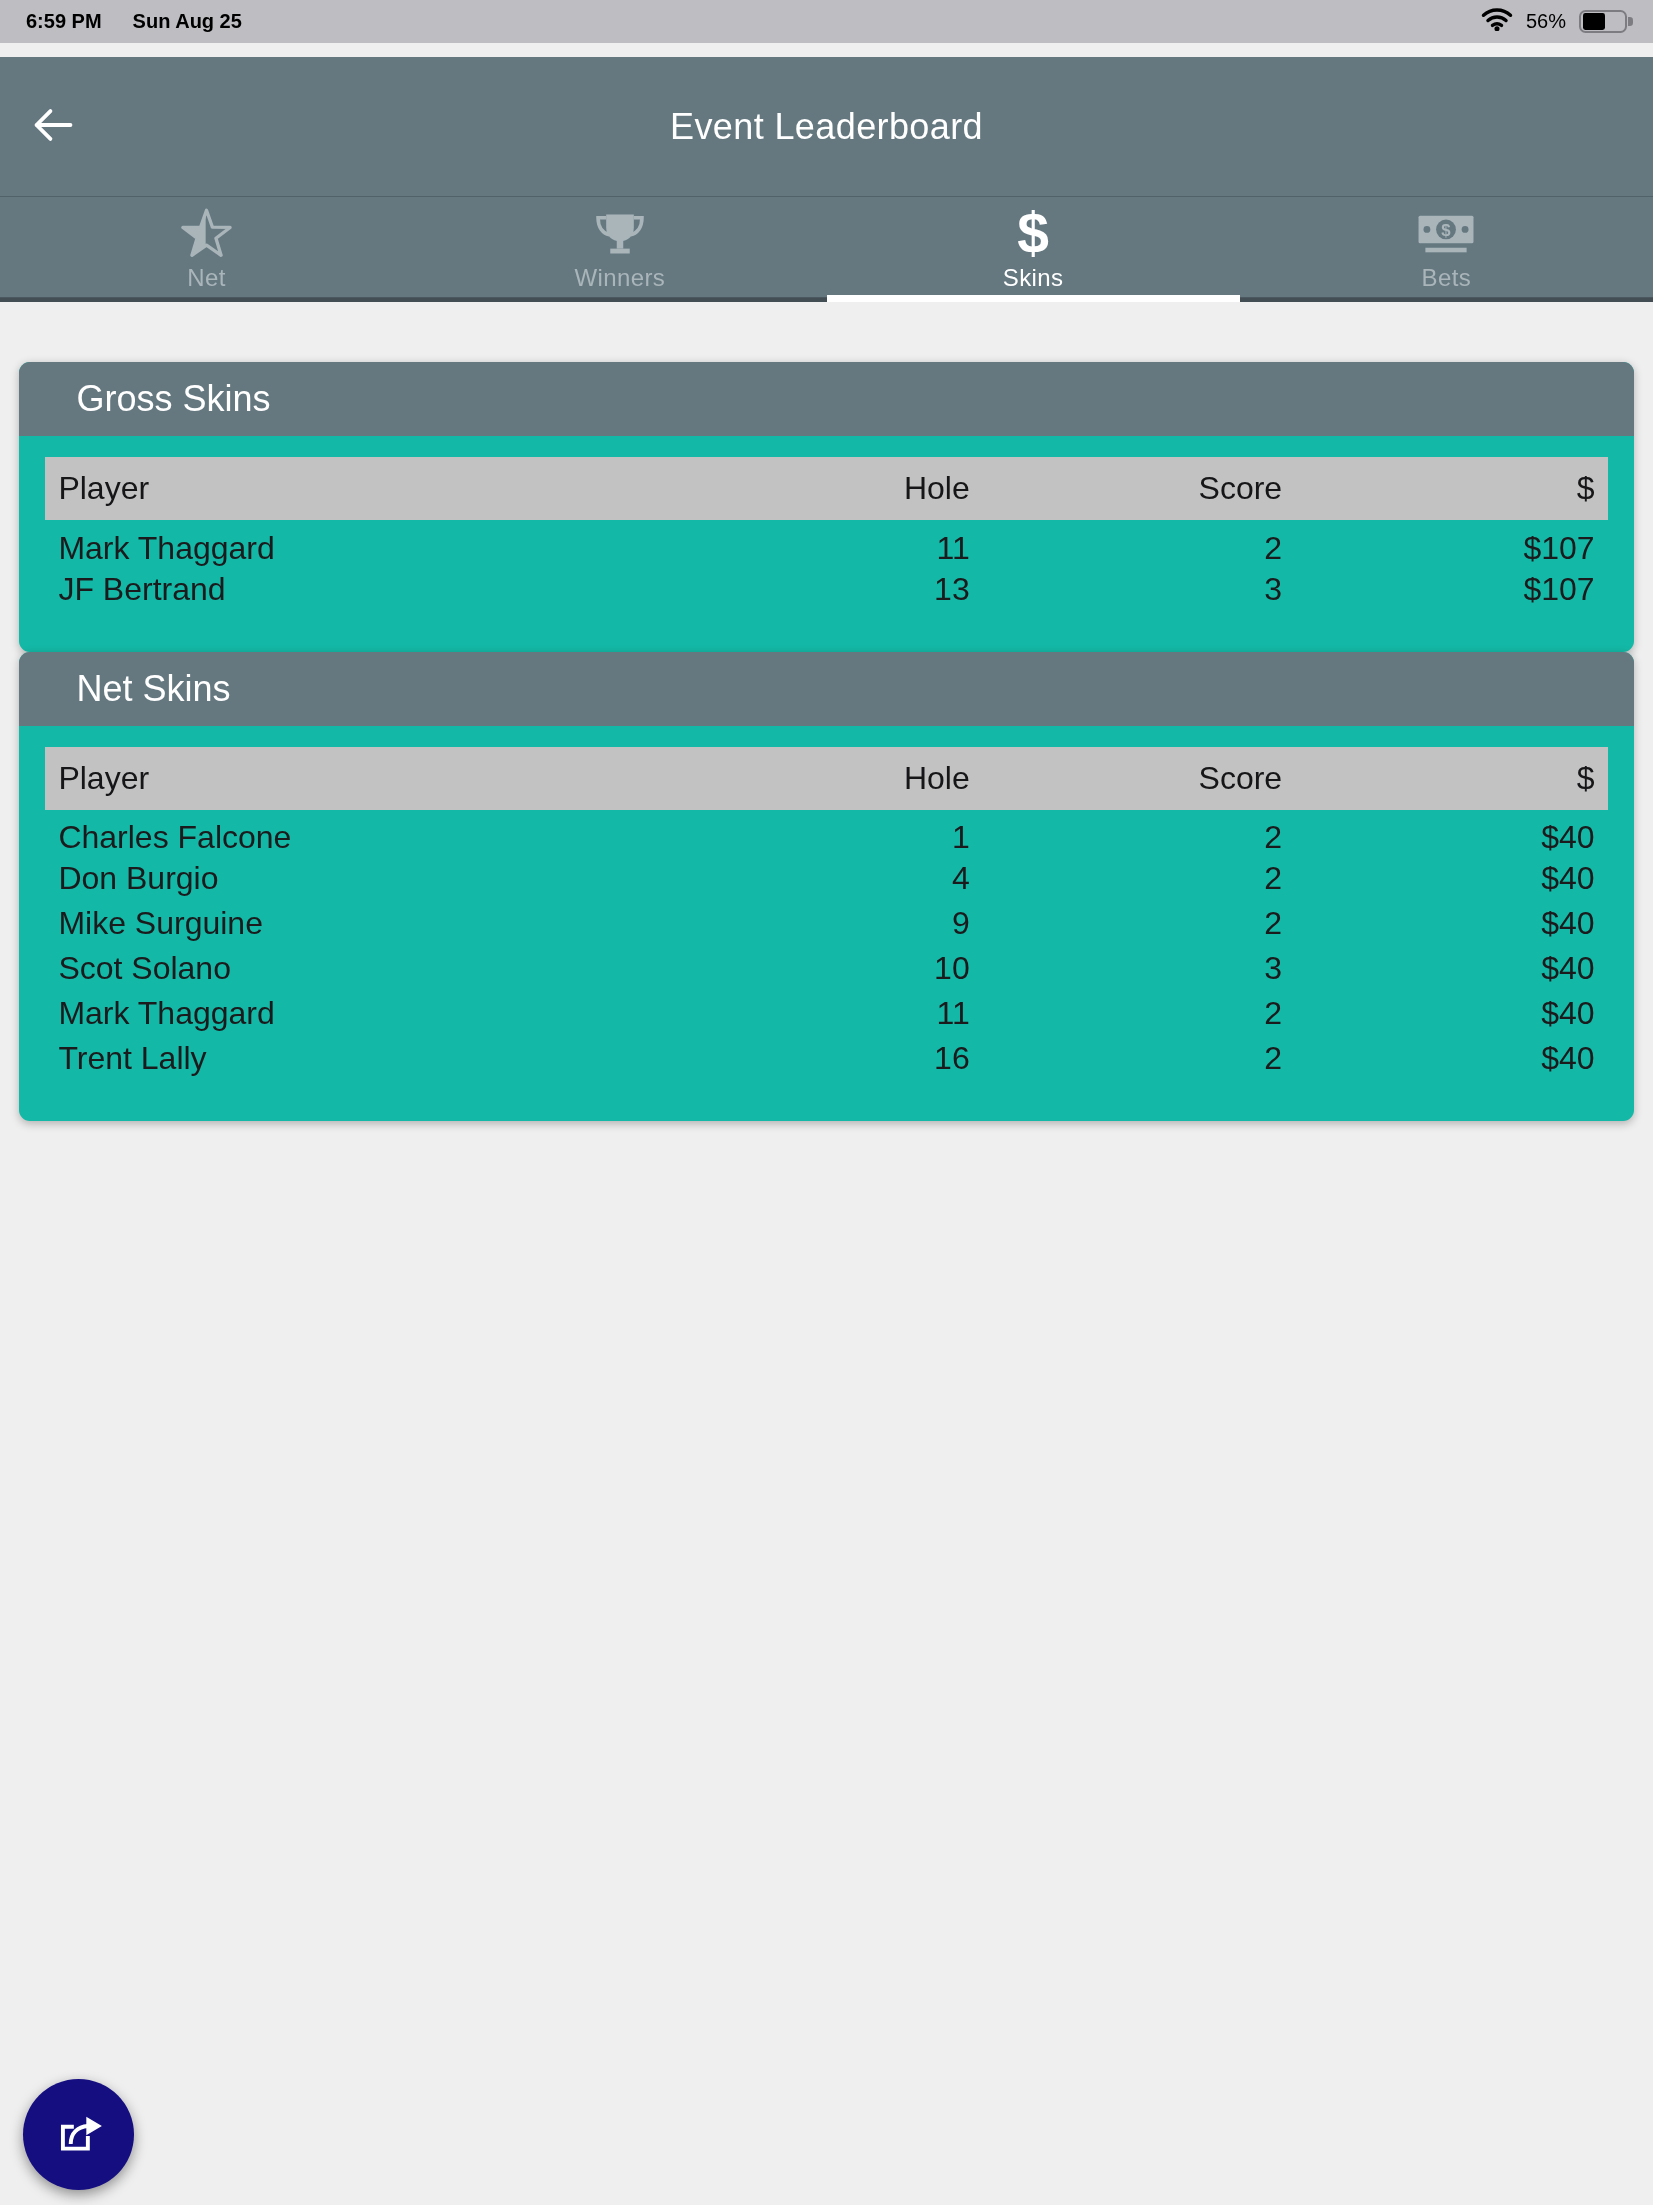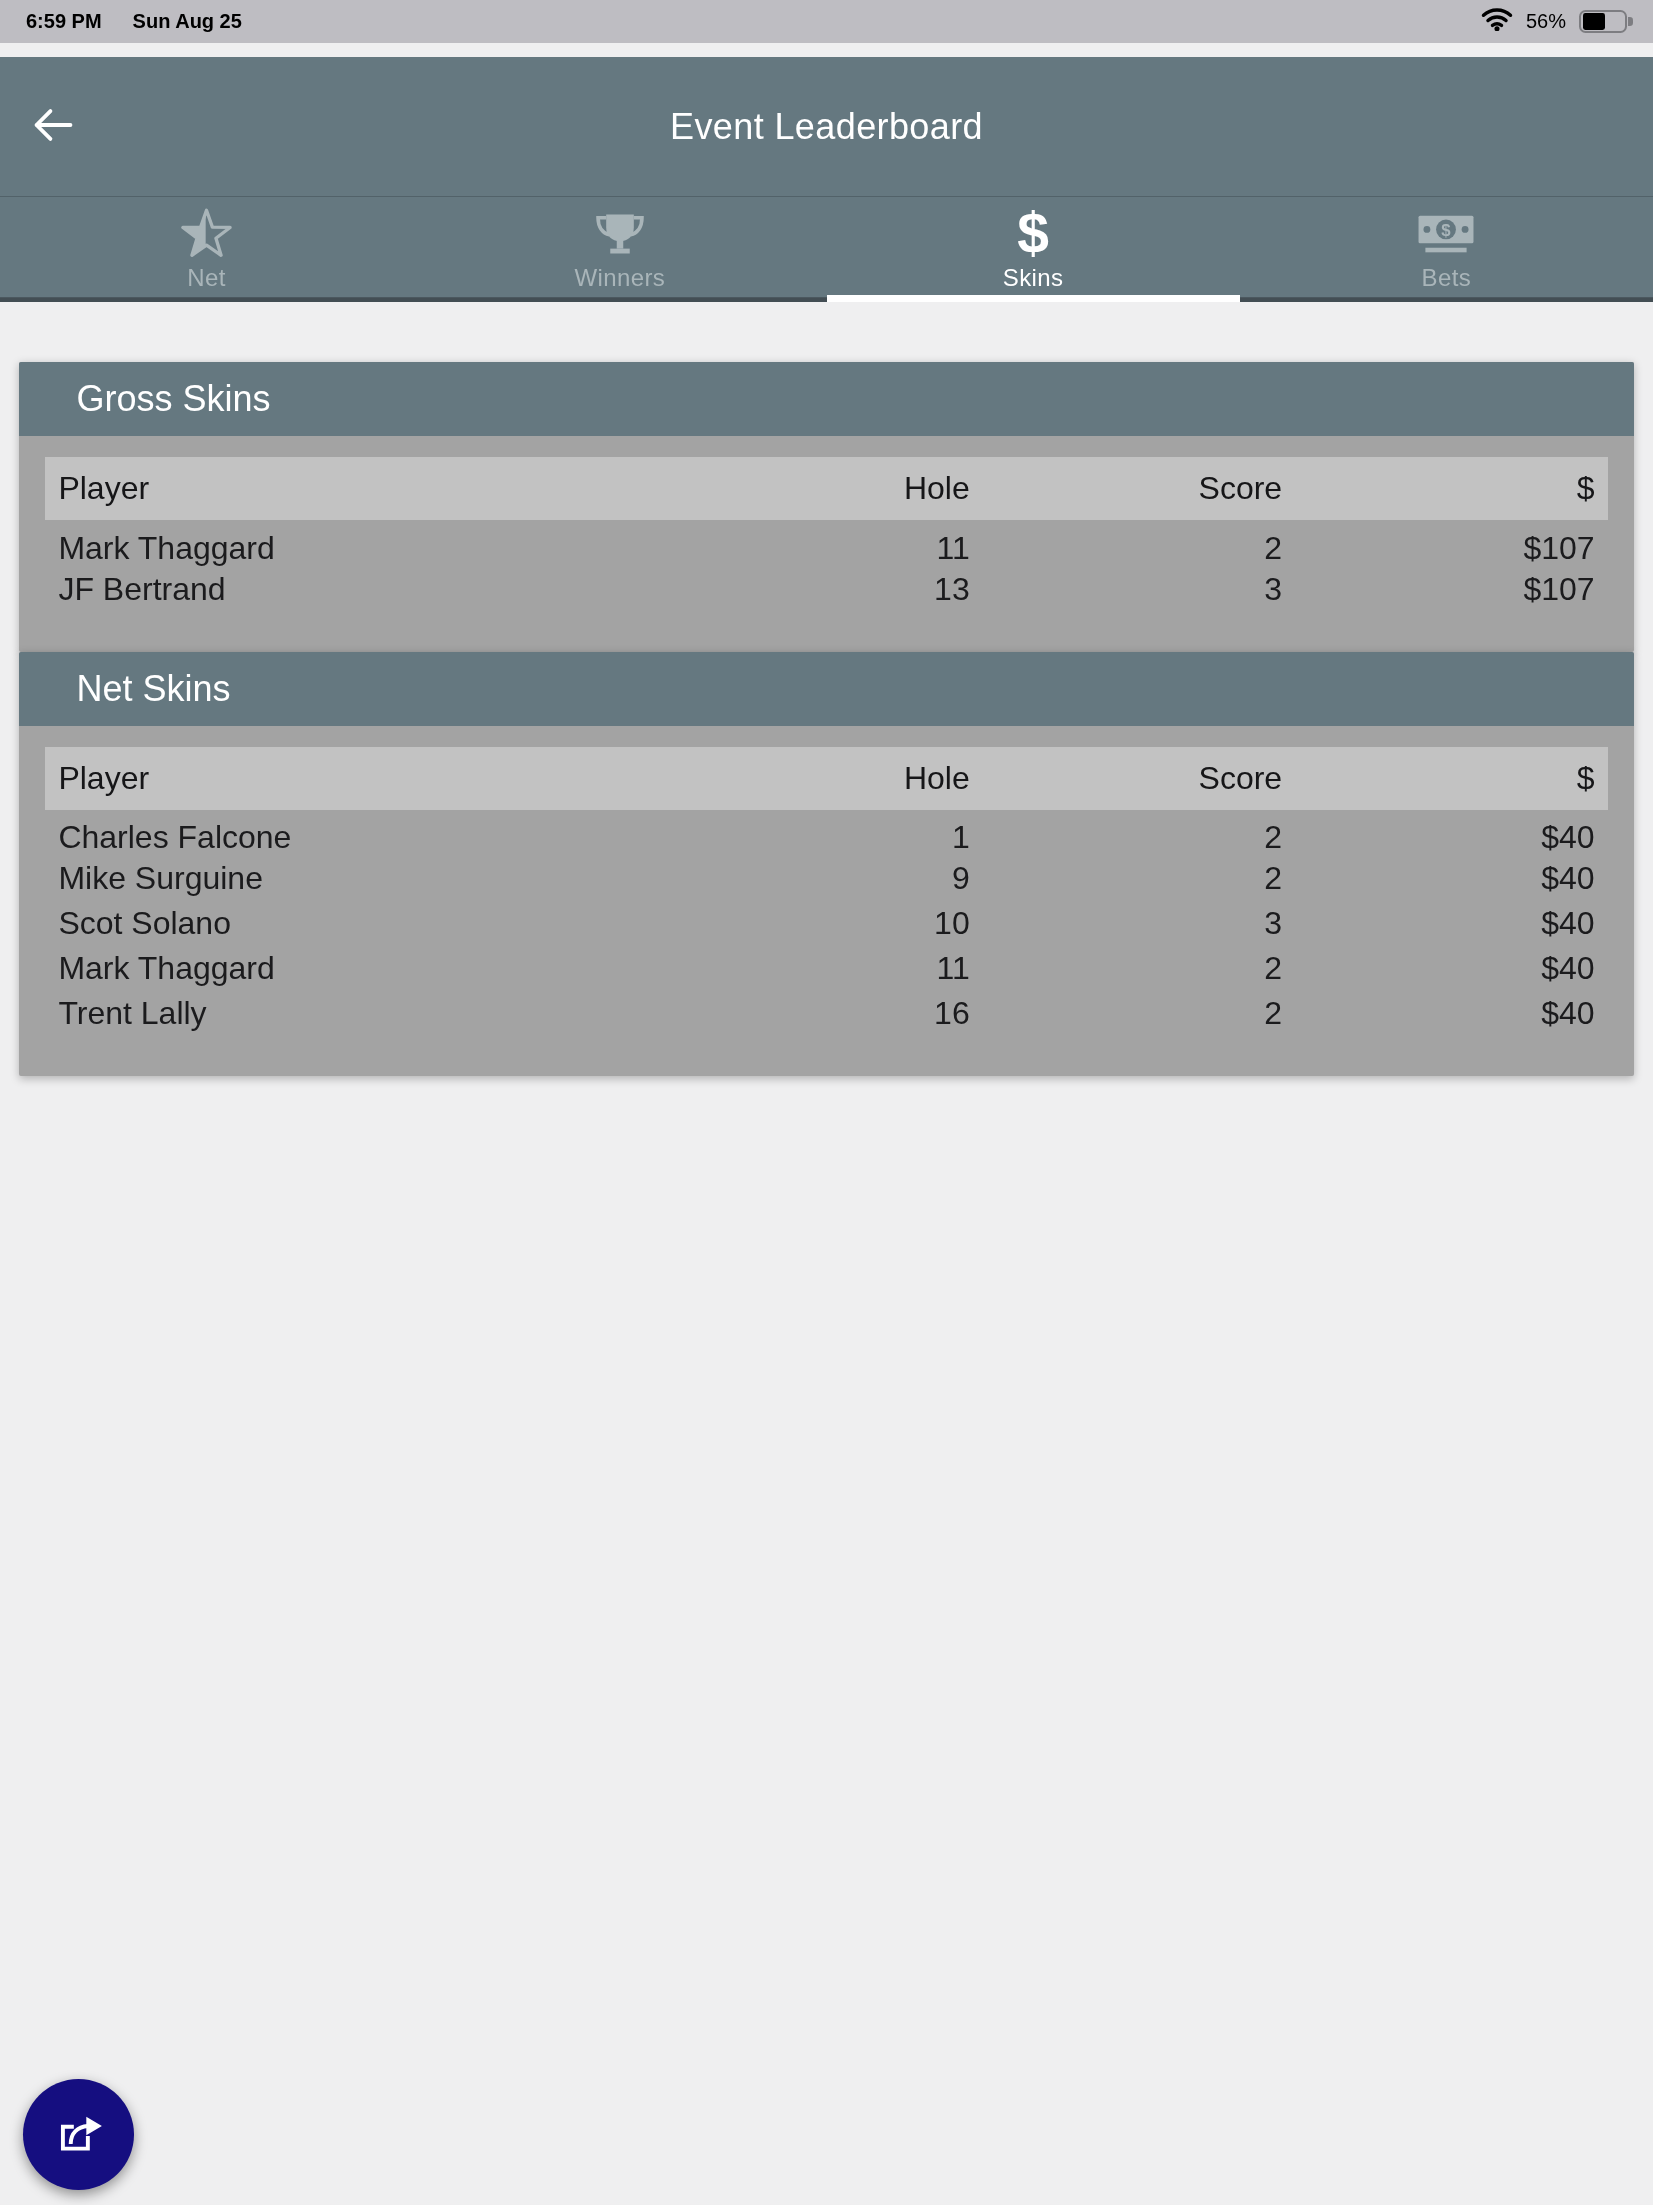--- a/index.html
+++ b/index.html
@@ -47,21 +47,21 @@
   }
   .tab{flex:1;display:flex;flex-direction:column;align-items:center;padding-top:8px;
     color:var(--tab-inactive);position:relative;cursor:pointer}
   .tab.active{color:#fff}
   .tab-icon{height:57px;display:flex;align-items:center;justify-content:center}
   .dollar-glyph{font-size:57px;font-weight:700;line-height:53px}
   .tab-label{font-size:24px;margin-top:1.6px;letter-spacing:0.4px}
   .tab-indicator{position:absolute;left:0;right:0;bottom:0;height:7.3px;background:#fff}
   
   .content{padding:60px 19.4px 0}
-  .card{background:#a3a3a3;border-radius:2px;overflow:hidden;
+  .card{background:#14b8a6;border-radius:11px;overflow:hidden;
     box-shadow:0 2.4px 8px rgba(0,0,0,.25)}
   .card + .card{}
   .card-title{height:74px;background:var(--header-bg);color:#fff;
     display:flex;align-items:center;padding:0 57px;font-size:36px;font-weight:400}
   .card-body{padding:21px 26px 40px}
   table{width:100%;border-collapse:collapse;font-size:32px;color:var(--text-dark)}
   col.c1{width:47%} col.c2{width:13%} col.c3{width:20%} col.c4{width:20%}
   th{background:var(--table-head-bg);font-weight:400;height:63px;text-align:left;padding:0 13px;color:#161618}
   td{height:45px;padding:0 13px}
   th.num,td.num{text-align:right}
@@ -216,20 +216,26 @@
           </tr>
         </thead>
         <tbody>
               <tr>
     <td>Charles Falcone</td>
     <td class="num">1</td>
     <td class="num">2</td>
     <td class="num">$40</td>
   </tr>
               <tr>
+    <td>Don Burgio</td>
+    <td class="num">4</td>
+    <td class="num">2</td>
+    <td class="num">$40</td>
+  </tr>
+              <tr>
     <td>Mike Surguine</td>
     <td class="num">9</td>
     <td class="num">2</td>
     <td class="num">$40</td>
   </tr>
               <tr>
     <td>Scot Solano</td>
     <td class="num">10</td>
     <td class="num">3</td>
     <td class="num">$40</td>

